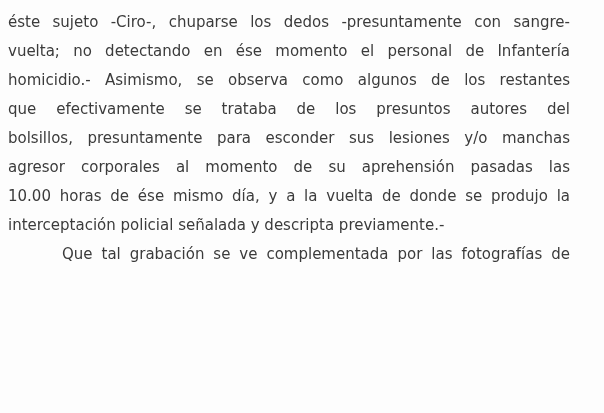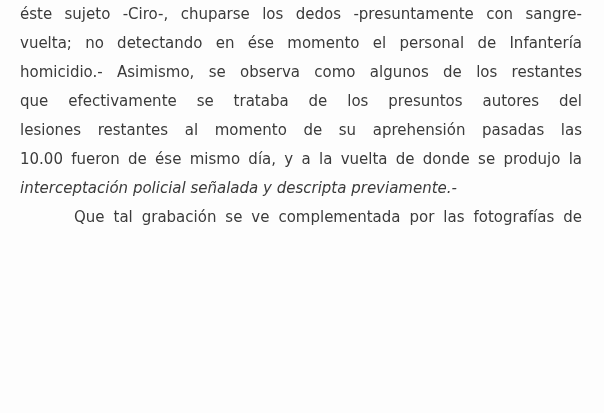--- a/index.html
+++ b/index.html
@@ -12,49 +12,50 @@
     background: #fdfdfd;
     overflow: hidden;
     font-family: "DejaVu Sans", "Liberation Sans", sans-serif;
   }
   .page {
     width: 604px;
     height: 413px;
     background: #fdfdfd;
   }
   .textblock {
-    margin-left: 20px;
+    margin-left: 8px;
     width: 562px;
+    padding-top: 8px;
     color: #3b3b3b;
     font-size: 15px;
     line-height: 29px;
     text-justify: inter-word;
   }
   .line {
     text-align: justify;
     text-align-last: justify;
     white-space: normal;
     overflow: hidden;
   }
   .line.last-of-paragraph {
     text-align: right;
     text-align-last: left;
-    font-style: italic;
   }
   .line.first-indent {
     text-indent: 54px;
   }
 </style>
 </head>
 <body style="background: rgb(253, 253, 253);">
 
 <div class="page">
   <div class="textblock" id="textblock" style="color: rgb(59, 59, 59);">
       <div class="line">éste sujeto -Ciro-, chuparse los dedos -presuntamente con sangre-</div>
       <div class="line">vuelta; no detectando en ése momento el personal de Infantería</div>
       <div class="line">homicidio.- Asimismo, se observa como algunos de los restantes</div>
       <div class="line">que efectivamente se trataba de los presuntos autores del</div>
-      <div class="line">lesiones restantes al momento de su aprehensión pasadas las</div>
-      <div class="line">10.00 fueron de ése mismo día, y a la vuelta de donde se produjo la</div>
+      <div class="line">bolsillos, presuntamente para esconder sus lesiones y/o manchas</div>
+      <div class="line">agresor corporales al momento de su aprehensión pasadas las</div>
+      <div class="line">10.00 horas de ése mismo día, y a la vuelta de donde se produjo la</div>
       <div class="line last-of-paragraph">interceptación policial señalada y descripta previamente.-</div>
       <div class="line first-indent">Que tal grabación se ve complementada por las fotografías de</div>
     </div>
 </div>
 
 </body></html>

